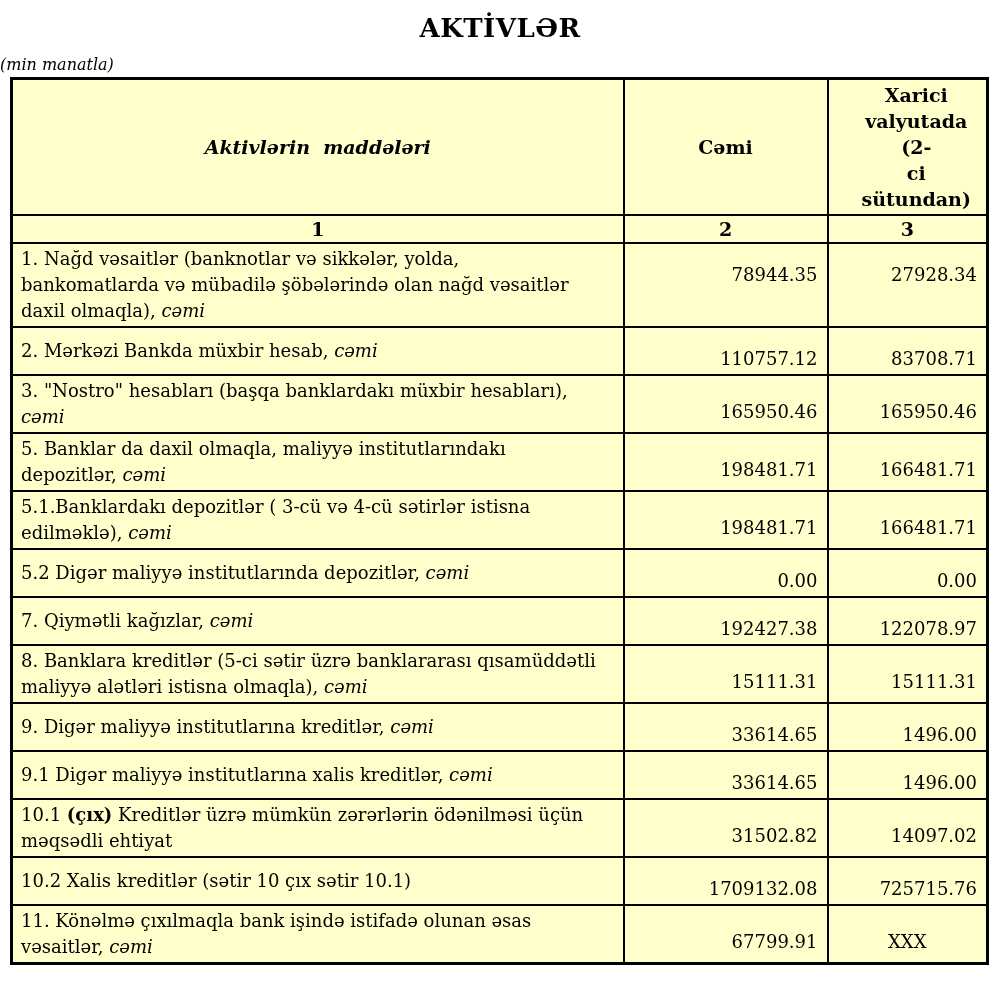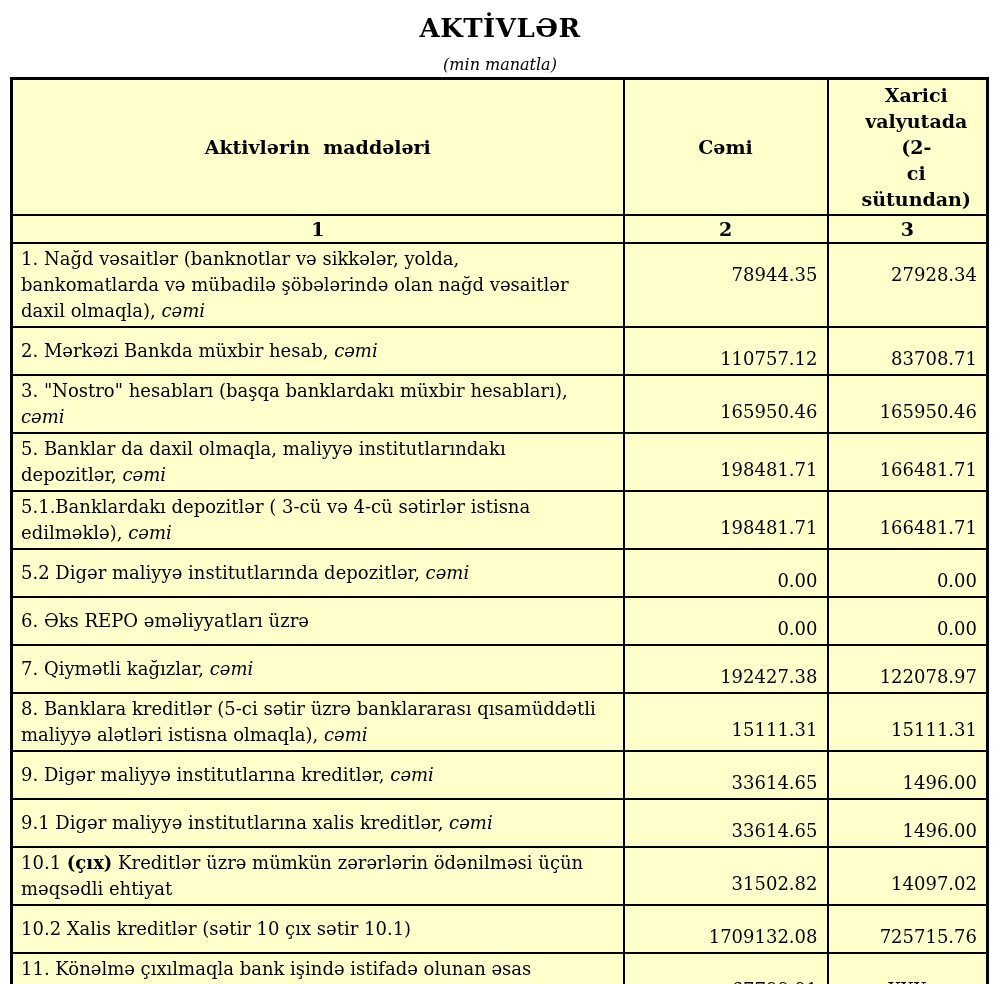--- a/index.html
+++ b/index.html
@@ -17,21 +17,21 @@
     overflow: hidden;
   }
   .title-line {
     text-align: center;
     font-weight: bold;
     font-size: 26px;
     line-height: 33px;
     letter-spacing: 0.5px;
   }
   .unit-note {
-    text-align: center;
+    text-align: left;
     font-style: italic;
     font-size: 16px;
     line-height: 18px;
     margin-top: 11px;
     margin-bottom: 3px;
   }
   table.assets {
     border-collapse: collapse;
     margin-left: 10px;
     width: 976px;
@@ -44,21 +44,21 @@
     box-sizing: border-box;
   }
   th.head {
     text-align: center;
     vertical-align: middle;
     font-weight: bold;
     font-size: 19px;
     line-height: 26px;
     padding: 2px 6px;
   }
-  th.head-items { white-space: pre-wrap; }
+  th.head-items { white-space: pre-wrap; font-style: italic; }
   th.head-foreign { white-space: pre-line; padding-left: 24px; }
   tr.head-row { height: 84px; }
   tr.subhead-row { height: 28px; }
   th.subhead {
     text-align: center;
     font-weight: bold;
     font-size: 19px;
     line-height: 24px;
     padding: 0 6px;
     border-bottom: 3px solid #000;
@@ -141,25 +141,20 @@
 edilməklə), </span><span class="it">cəmi</span></td>
           <td class="value-cell">198481.71</td>
           <td class="value-cell">166481.71</td>
         </tr>
         <tr>
           <td class="label-cell"><span>5.2 Digər maliyyə institutlarında depozitlər, </span><span class="it">cəmi</span></td>
           <td class="value-cell">0.00</td>
           <td class="value-cell">0.00</td>
         </tr>
         <tr>
-          <td class="label-cell"><span>6. Əks REPO əməliyyatları üzrə</span></td>
-          <td class="value-cell">0.00</td>
-          <td class="value-cell">0.00</td>
-        </tr>
-        <tr>
           <td class="label-cell"><span>7. Qiymətli kağızlar, </span><span class="it">cəmi</span></td>
           <td class="value-cell">192427.38</td>
           <td class="value-cell">122078.97</td>
         </tr>
         <tr>
           <td class="label-cell"><span>8. Banklara kreditlər (5-ci sətir üzrə banklararası qısamüddətli
 maliyyə alətləri istisna olmaqla), </span><span class="it">cəmi</span></td>
           <td class="value-cell">15111.31</td>
           <td class="value-cell">15111.31</td>
         </tr>

